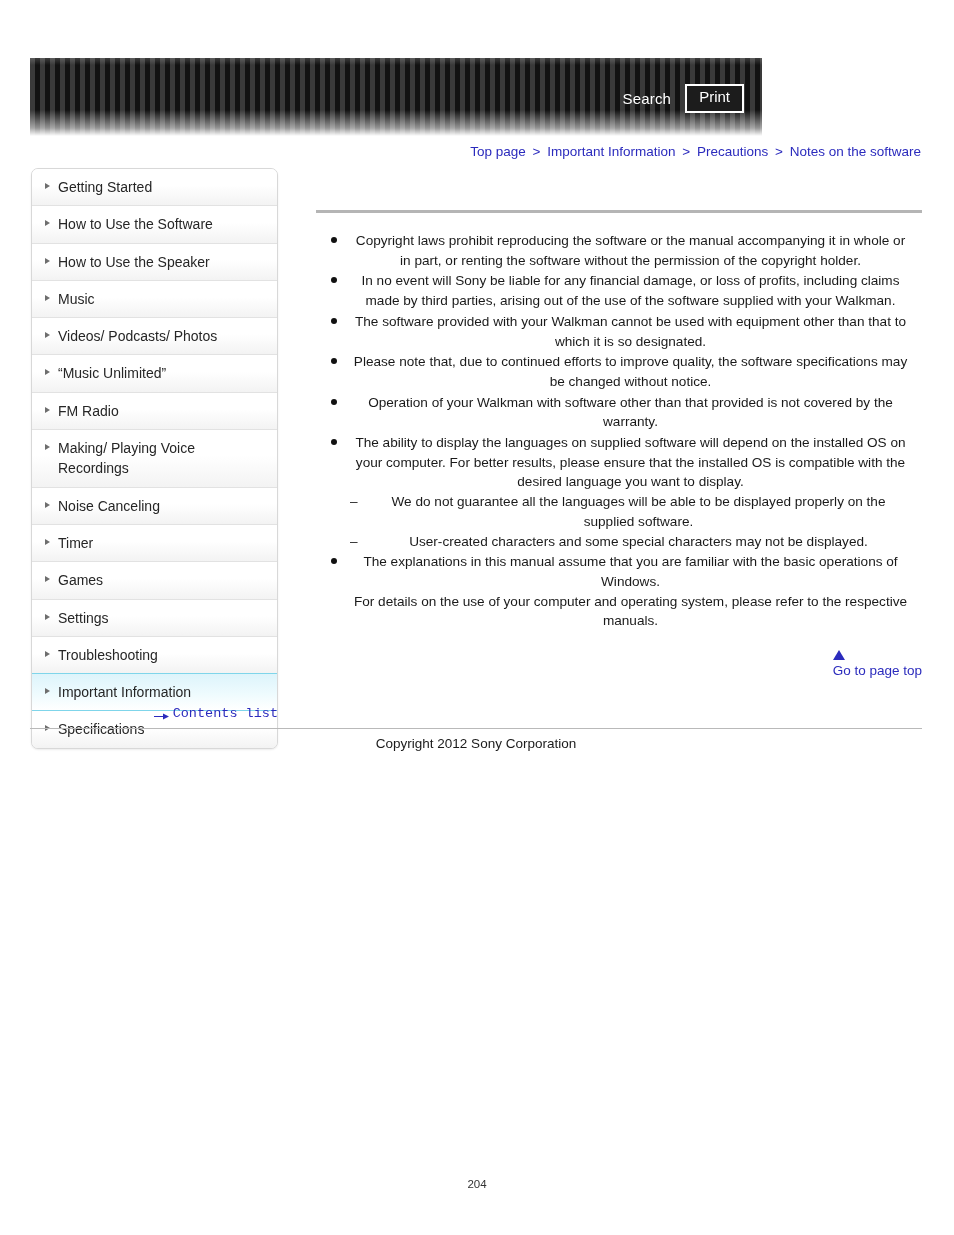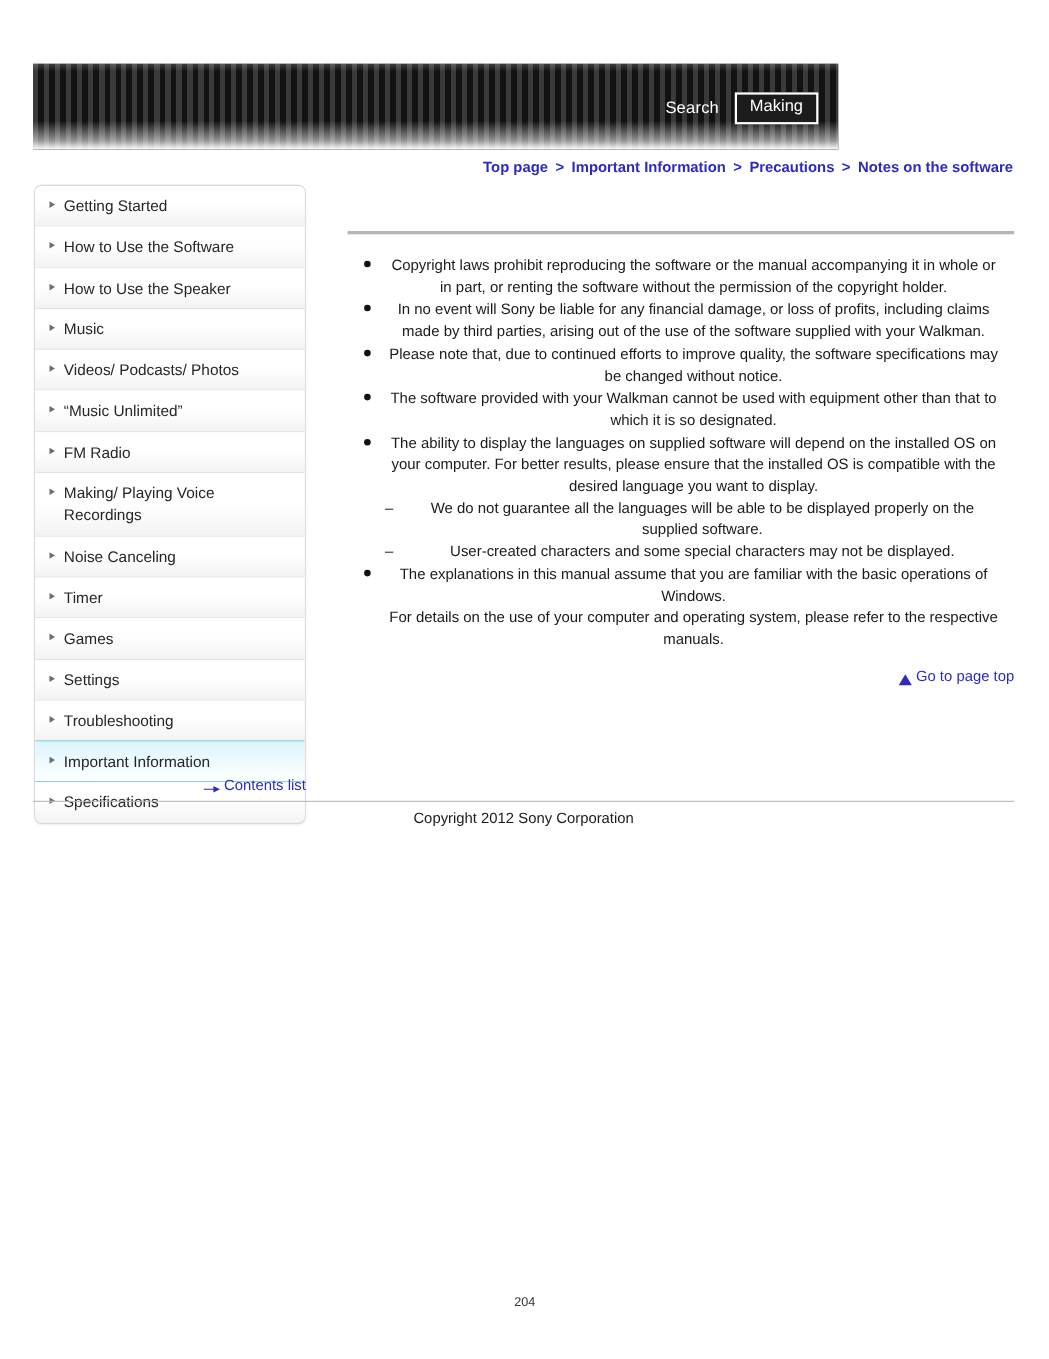--- a/index.html
+++ b/index.html
@@ -65,21 +65,20 @@
   }
 
   
   #breadcrumb {
     position: absolute;
     right: 33px;
     top: 144px;
     font-size: 13.5px;
     color: #2b2bbd;
     white-space: nowrap;
-    font-weight: bold;
   }
   #breadcrumb a {
     color: #2b2bbd;
     text-decoration: none;
     cursor: pointer;
   }
   #breadcrumb .sep {
     color: #2b2bbd;
     padding: 0 3px;
   }
@@ -133,20 +132,21 @@
     text-align: right;
     font-size: 13.5px;
   }
   #contents-list-link {
     color: #2b2bbd;
     text-decoration: none;
     cursor: pointer;
     display: inline-flex;
     align-items: center;
     gap: 4px;
+    font-family: Liberation Mono, monospace;
   }
   .arrow-icon {
     display: inline-block;
     width: 15px;
     height: 9px;
     position: relative;
     top: 1px;
   }
 
   
@@ -213,22 +213,23 @@
   #page-top-row {
     margin-top: 16px;
     text-align: right;
     font-size: 13.5px;
   }
   #page-top-link {
     color: #2b2bbd;
     text-decoration: none;
     cursor: pointer;
     display: inline-flex;
-    align-items: flex-end;
+    align-items: flex-start;
     gap: 4px;
+    flex-direction: column;
   }
   .up-triangle {
     display: inline-block;
     width: 0; height: 0;
     border-left: 6px solid transparent;
     border-right: 6px solid transparent;
     border-bottom: 10px solid #2b2bbd;
     position: relative;
     top: 1px;
   }
@@ -261,21 +262,21 @@
     font-size: 11.5px;
     color: #333333;
   }
 </style>
 </head>
 <body>
 
 <div id="header-banner">
   <div id="header-controls">
     <a id="search-link" href="#">Search</a>
-    <div id="print-button">Making</div>
+    <div id="print-button">Print</div>
   </div>
 </div>
 
 <div id="breadcrumb">
   <a href="#">Top page</a>
   <span class="sep">&gt;</span>
   <a href="#">Important Information</a>
   <span class="sep">&gt;</span>
   <a href="#">Precautions</a>
   <span class="sep">&gt;</span>
@@ -310,22 +311,23 @@
     <span>Contents list</span>
   </a>
 </div>
 
 <div id="content">
   <h1 id="content-title"></h1>
   <div id="content-rule"></div>
   <ul class="bullets" id="bullet-list">
       <li><span class="dot"></span><span>Copyright laws prohibit reproducing the software or the manual accompanying it in whole or in part, or renting the software without the permission of the copyright holder.</span></li>
       <li><span class="dot"></span><span>In no event will Sony be liable for any financial damage, or loss of profits, including claims made by third parties, arising out of the use of the software supplied with your Walkman.</span></li>
+      <li><span class="dot"></span><span>The software provided with your Walkman cannot be used with equipment other than that to which it is so designated.</span></li>
       <li><span class="dot"></span><span>Please note that, due to continued efforts to improve quality, the software specifications may be changed without notice.</span></li>
-      <li><span class="dot"></span><span>The software provided with your Walkman cannot be used with equipment other than that to which it is so designated.</span></li>
+      <li><span class="dot"></span><span>Operation of your Walkman with software other than that provided is not covered by the warranty.</span></li>
       <li><span class="dot"></span><span>The ability to display the languages on supplied software will depend on the installed OS on your computer. For better results, please ensure that the installed OS is compatible with the desired language you want to display.</span><ul class="subbullets">
           <li><span class="dash">–</span><span>We do not guarantee all the languages will be able to be displayed properly on the supplied software.</span></li>
           <li><span class="dash">–</span><span>User-created characters and some special characters may not be displayed.</span></li>
         </ul></li>
       <li><span class="dot"></span><span>The explanations in this manual assume that you are familiar with the basic operations of Windows.</span><div class="para">For details on the use of your computer and operating system, please refer to the respective manuals.</div></li>
     </ul>
 
   <div id="page-top-row">
     <a id="page-top-link" href="#">
       <span class="up-triangle"></span>

